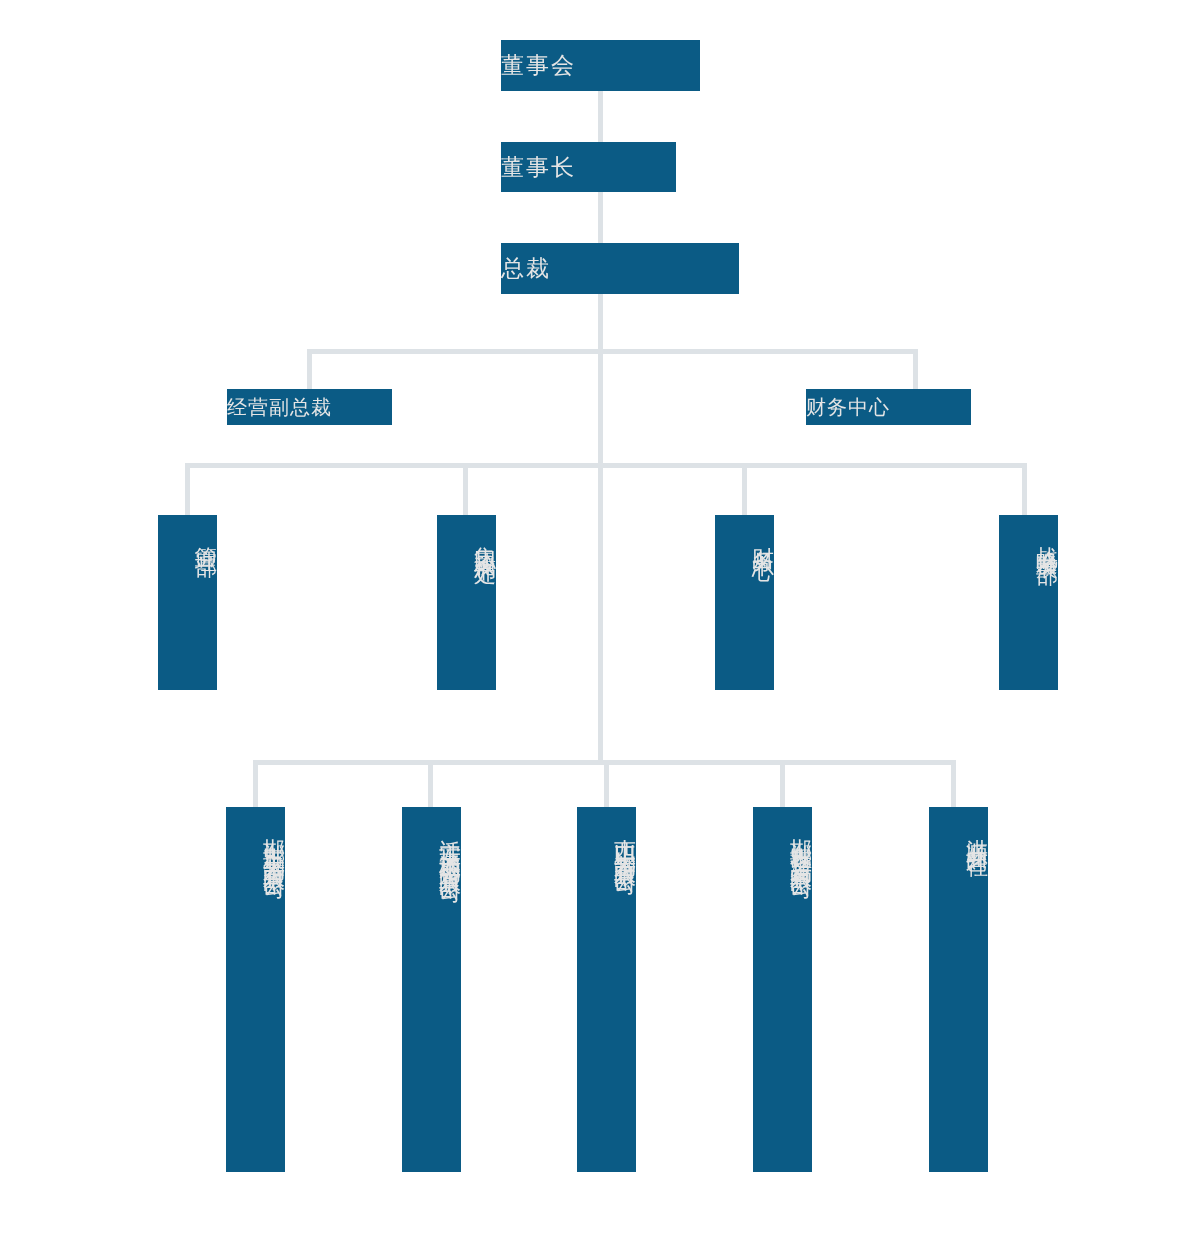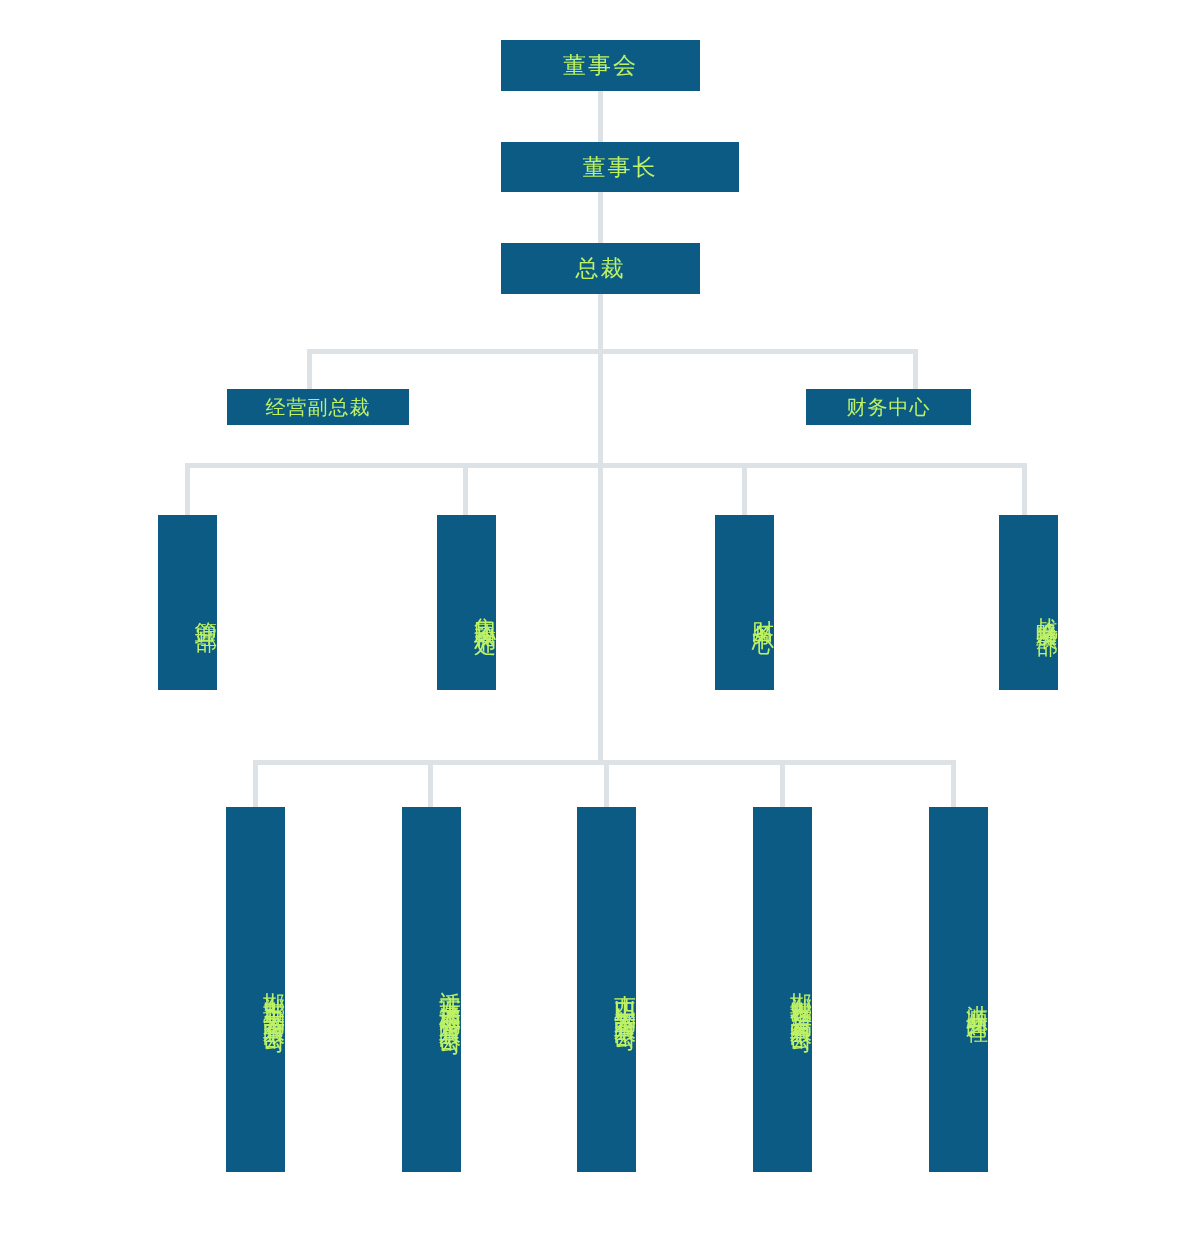--- a/index.html
+++ b/index.html
@@ -23,24 +23,23 @@
     position: absolute;
     background: #dde2e6;
   }
   .conn-v { width: 5px; }
   .conn-h { height: 5px; }
 
   
   .node {
     position: absolute;
     background: #0b5b85;
-    color: #bef264;
+    color: #e5e5e5;
     box-sizing: border-box;
     display: flex;
-    justify-content: center;
   }
   
   .node-h {
     align-items: center;
     text-align: center;
     font-size: 23px;
     letter-spacing: 2px;
   }
   .node-h.small {
     font-size: 20px;
@@ -64,37 +63,37 @@
 <body>
 
 <div id="org-chart">
 
   <div class="node node-h" style="left:501px; top:40px; width:199px; height:51px;">
     <span>董事会</span>
   </div>
 
   <div class="conn conn-v" style="left:598px; top:91px; height:51px;"></div>
 
-  <div class="node node-h" style="left:501px; top:142px; width:238px; height:50px;">
+  <div class="node node-h" style="left:501px; top:142px; width:175px; height:50px;">
     <span>董事长</span>
   </div>
 
   <div class="conn conn-v" style="left:598px; top:192px; height:51px;"></div>
 
-  <div class="node node-h" style="left:501px; top:243px; width:199px; height:51px;">
+  <div class="node node-h" style="left:501px; top:243px; width:238px; height:51px;">
     <span>总裁</span>
   </div>
 
   <div class="conn conn-v" style="left:598px; top:294px; height:471px;"></div>
 
   <div class="conn conn-h" style="left:307px; top:349px; width:611px;"></div>
   <div class="conn conn-v" style="left:307px; top:349px; height:40px;"></div>
   <div class="conn conn-v" style="left:913px; top:349px; height:40px;"></div>
 
-  <div class="node node-h small" style="left:227px; top:389px; width:182px; height:36px;">
+  <div class="node node-h small" style="left:227px; top:389px; width:165px; height:36px;">
     <span>经营副总裁</span>
   </div>
   <div class="node node-h small" style="left:806px; top:389px; width:165px; height:36px;">
     <span>财务中心</span>
   </div>
 
   <div class="conn conn-h" style="left:185px; top:463px; width:842px;"></div>
   <div class="conn conn-v" style="left:185px; top:463px; height:52px;"></div>
   <div class="conn conn-v" style="left:463px; top:463px; height:52px;"></div>
   <div class="conn conn-v" style="left:742px; top:463px; height:52px;"></div>

